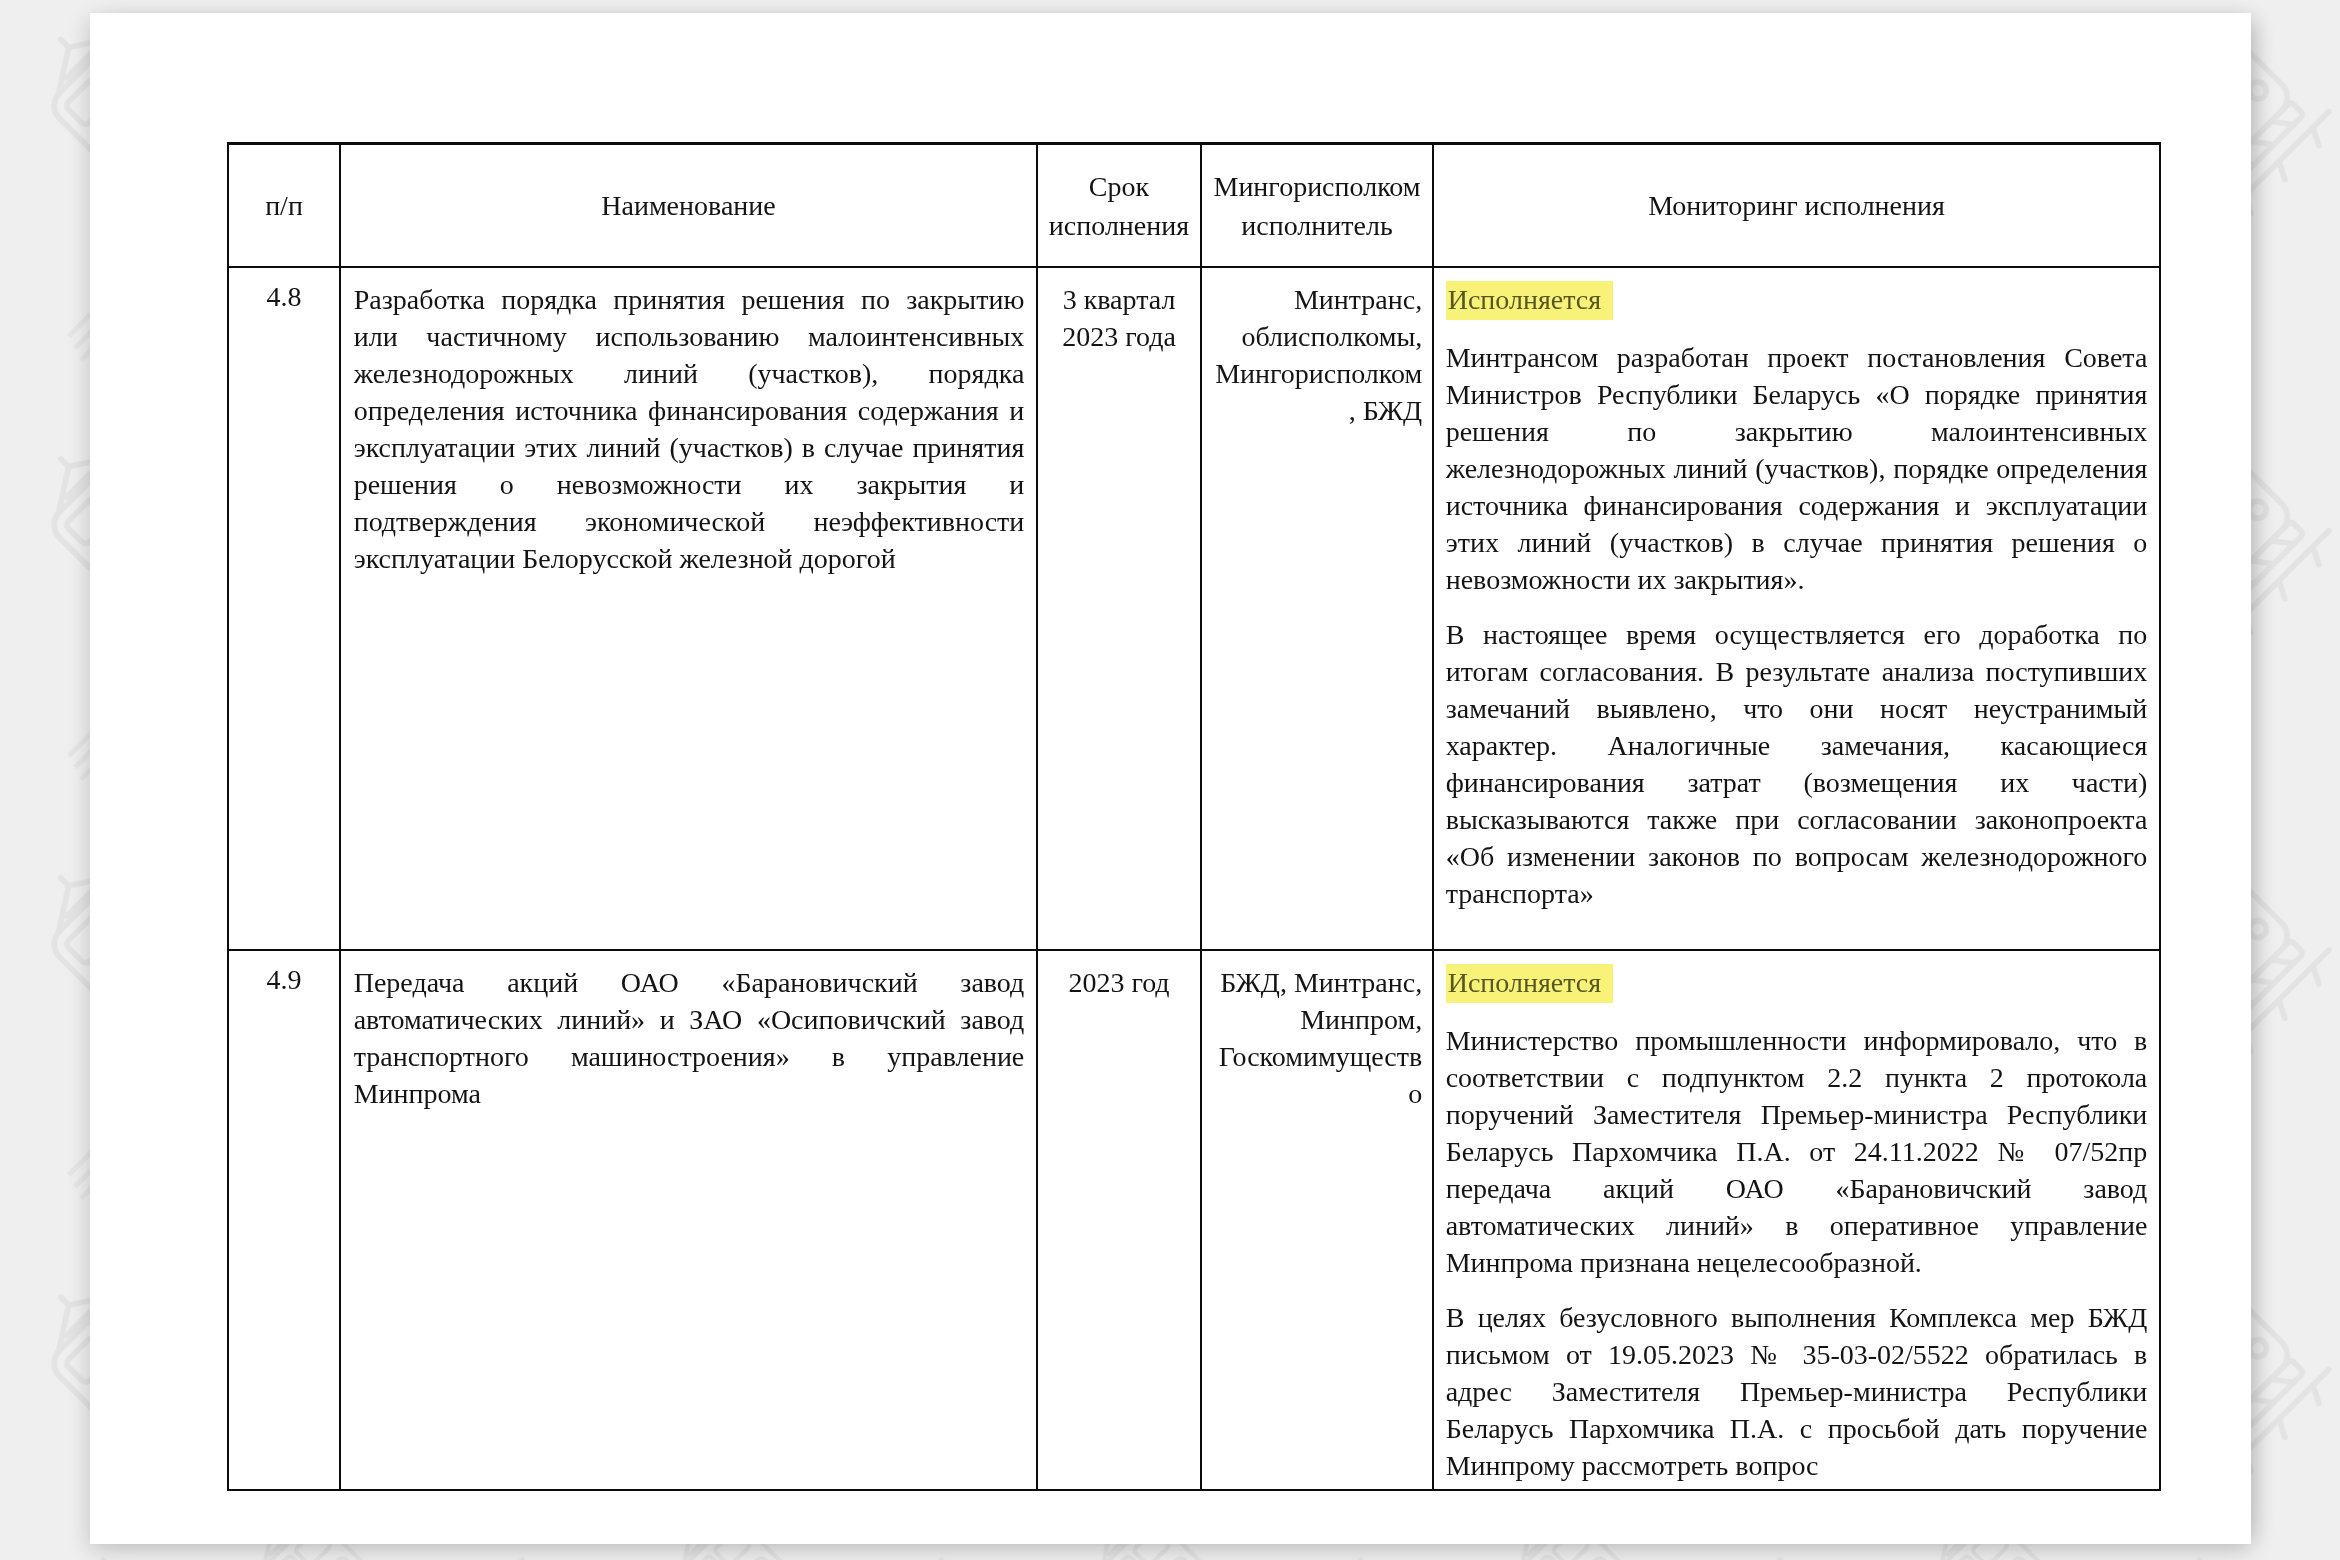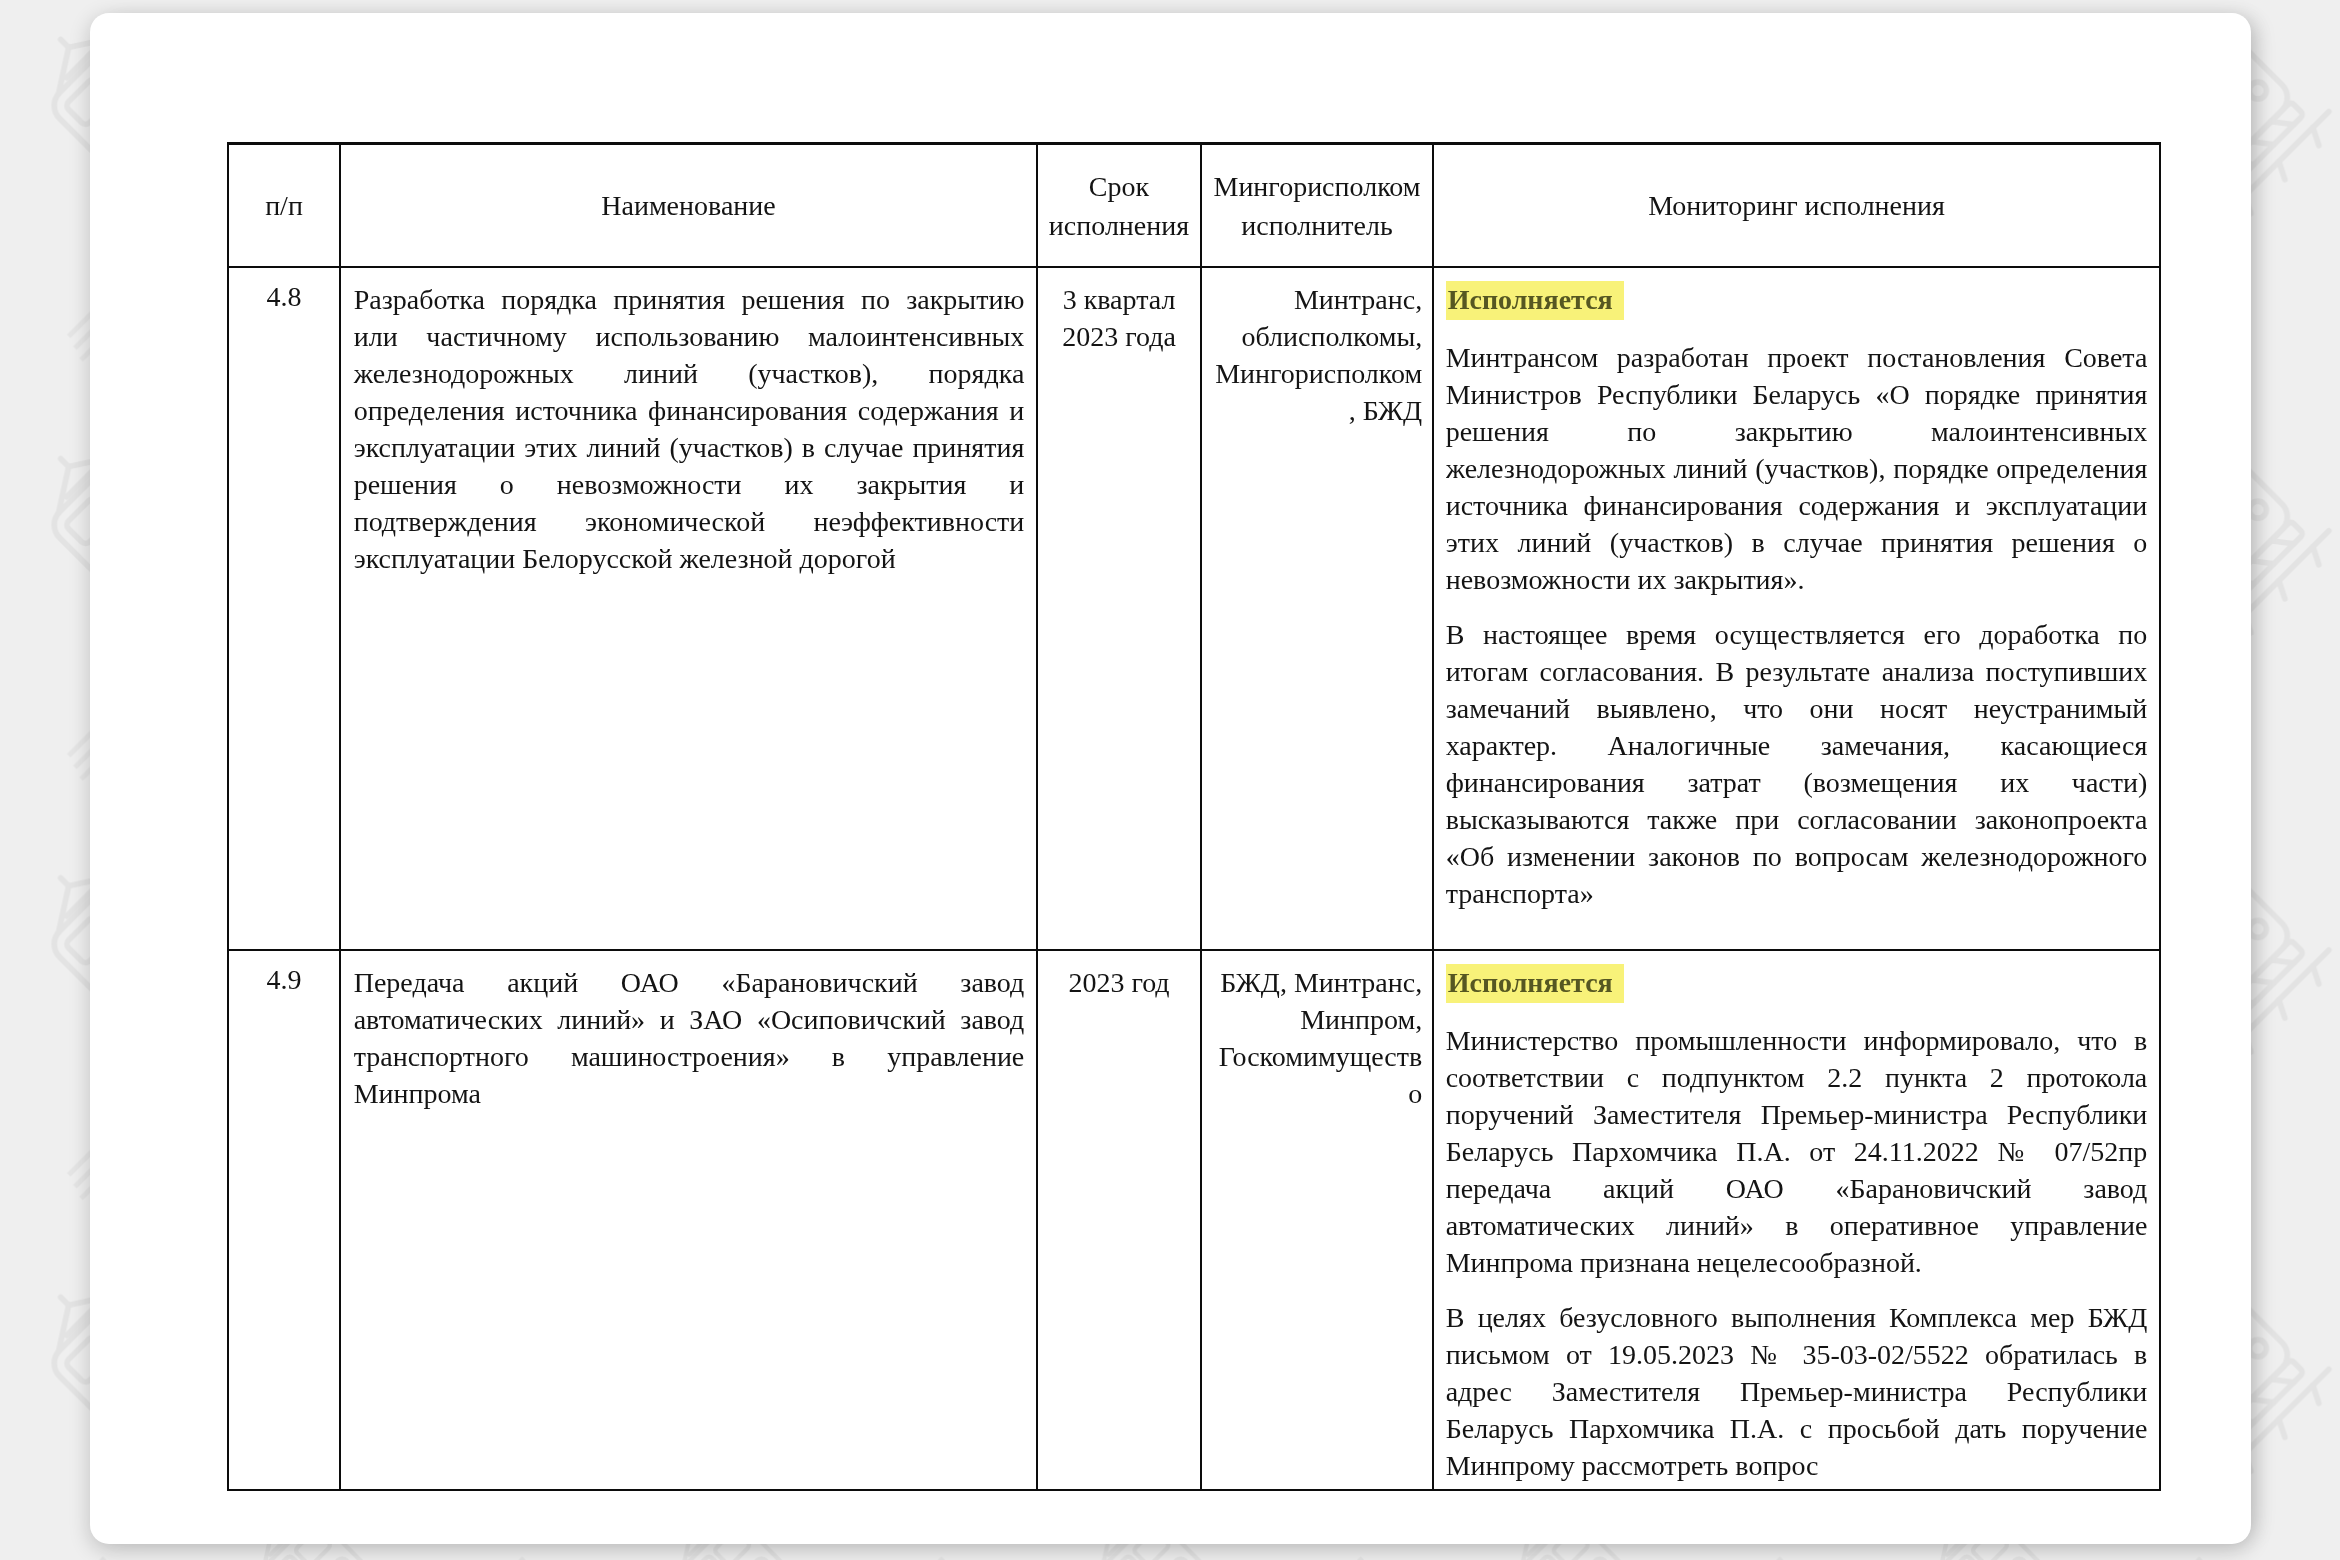--- a/index.html
+++ b/index.html
@@ -12,21 +12,20 @@
   .bg {
     position: absolute; left: 0; top: 0;
     width: 2341px; height: 1560px;
   }
   .paper {
     position: absolute;
     left: 90px; top: 12.7px;
     width: 2161px; height: 1531px;
     background: #ffffff;
     box-shadow: 0 5.9px 21.5px rgba(0,0,0,0.20), 13.7px 0 23.4px -9.8px rgba(0,0,0,0.12);
-    border-radius: 19px;
   }
   table.doc {
     position: absolute;
     left: 137px; top: 129px;
     width: 1932px;
     border-collapse: collapse;
     table-layout: fixed;
     color: #141414;
     font-size: 28px;
   }
@@ -71,21 +70,21 @@
   td.c-mon .clip { overflow: hidden; }
   tr.r1 td.c-mon .clip { height: 659px; }
   tr.r2 td.c-mon .clip { height: 525px; }
   td.c-mon p {
     margin: 0 0 18.5px 0;
     text-align: justify;
     line-height: 37px;
   }
   p.status-line { text-align: left; }
   .status-hl {
-    font-weight: bold;
+    font-weight: normal;
     display: inline-block;
     padding: 0 11.7px 2px 2px;
   }
 </style>
 </head>
 <body>
 
 <svg class="bg" viewBox="0 0 2400 1600" aria-hidden="true">
   <defs>
     <g id="trn" fill="none" stroke="#e3e3e3" stroke-width="4" stroke-linecap="round" stroke-linejoin="round">

